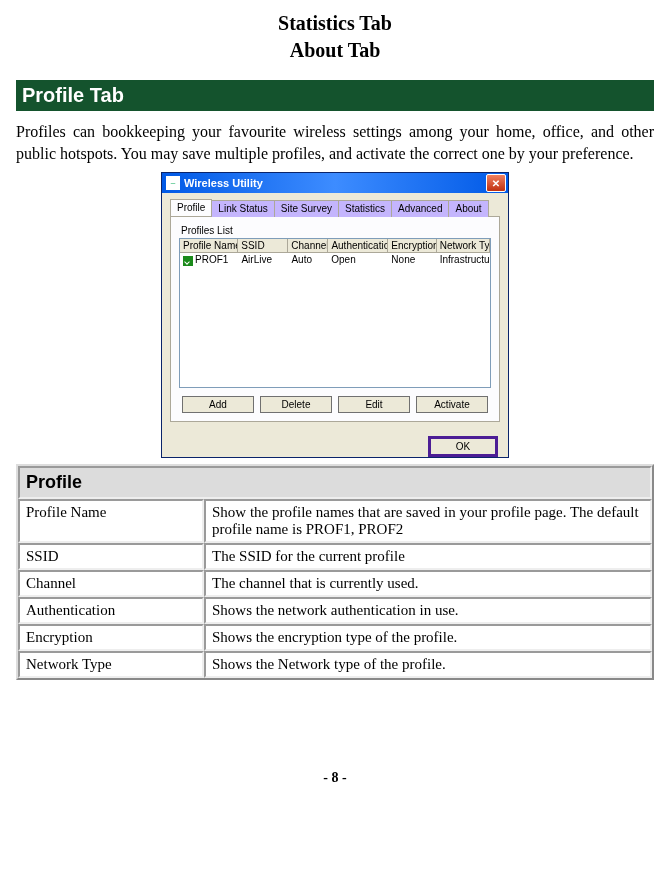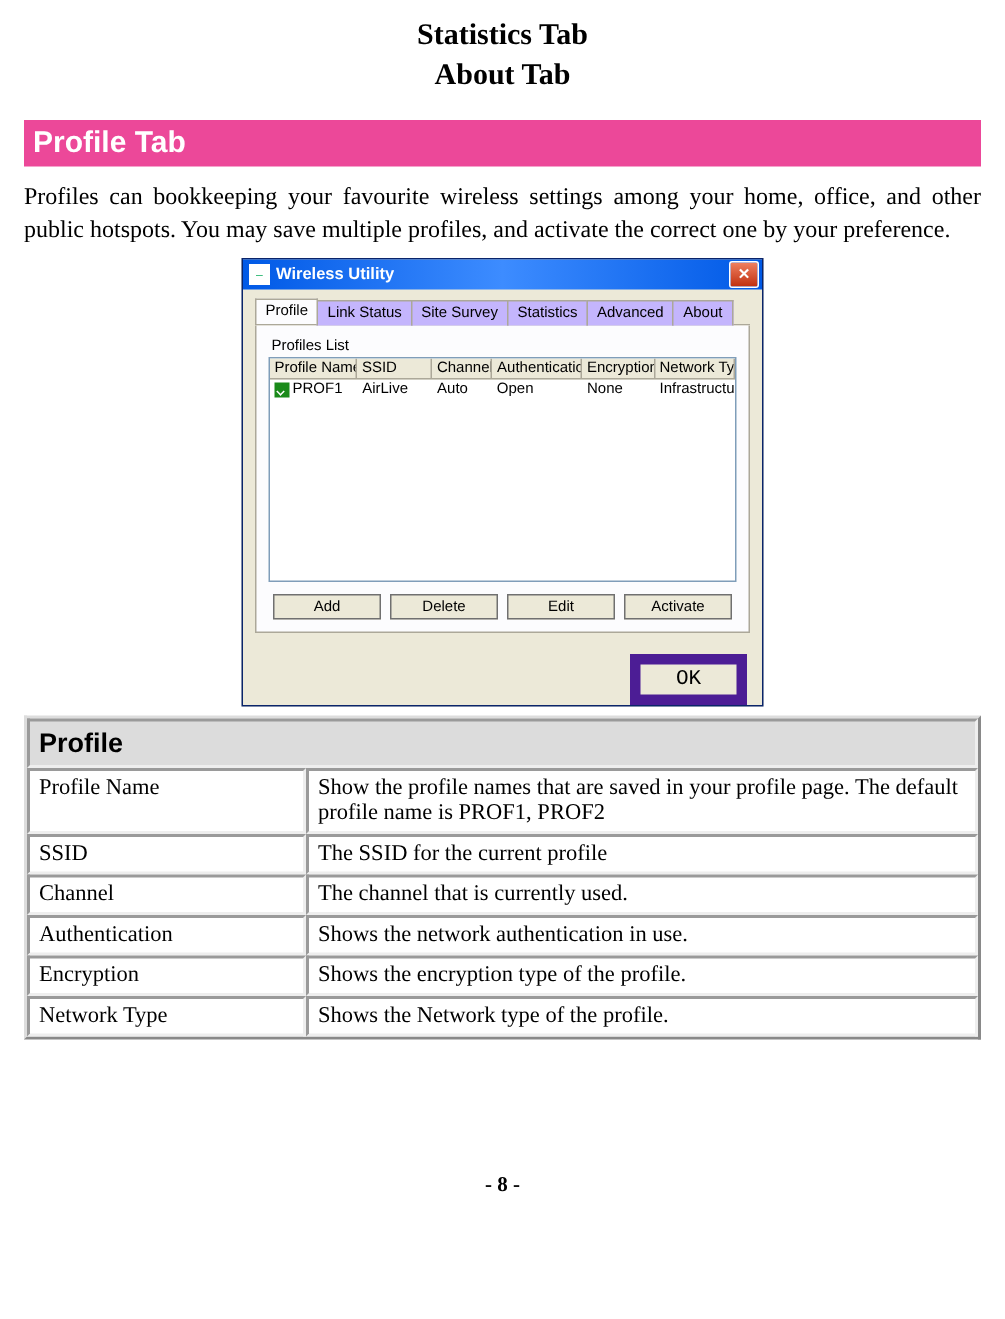--- a/index.html
+++ b/index.html
@@ -14,21 +14,21 @@
   .page {
     padding: 8px 16px 0 16px;
   }
   .toc-item {
     font-weight: bold;
     margin: 4px 0;
     font-size: 20px;
     text-align: center;
   }
   .blue-heading {
-    background: #ec4899;
+    background: #14532d;
     color: #fff;
     font-family: Arial, sans-serif;
     font-size: 20px;
     font-weight: bold;
     padding: 4px 6px;
     margin: 18px 0 10px 0;
   }
   .body-para {
     text-align: justify;
     margin: 0 0 8px 0;
@@ -180,26 +180,25 @@
     padding: 2px 0;
     text-align: center;
   }
   .okrow {
     display:flex;
     justify-content:flex-end;
     padding:6px 10px 0 0;
   }
   .okbtn {
     width: 64px;
-    border: 7px solid #4c1d95;
+    border: 3px solid #4c1d95;
     background: #ece9d8;
-    font-size: 14px;
+    font-size: 10px;
     padding: 2px 0;
     text-align: center;
-    font-family: Liberation Mono, monospace;
   }
 
   
   .desc-table {
     width: 100%;
     border-collapse: separate;
     border-spacing: 0;
     border: 2px outset #ddd;
     margin-top: 4px;
     font-size: 15px;

